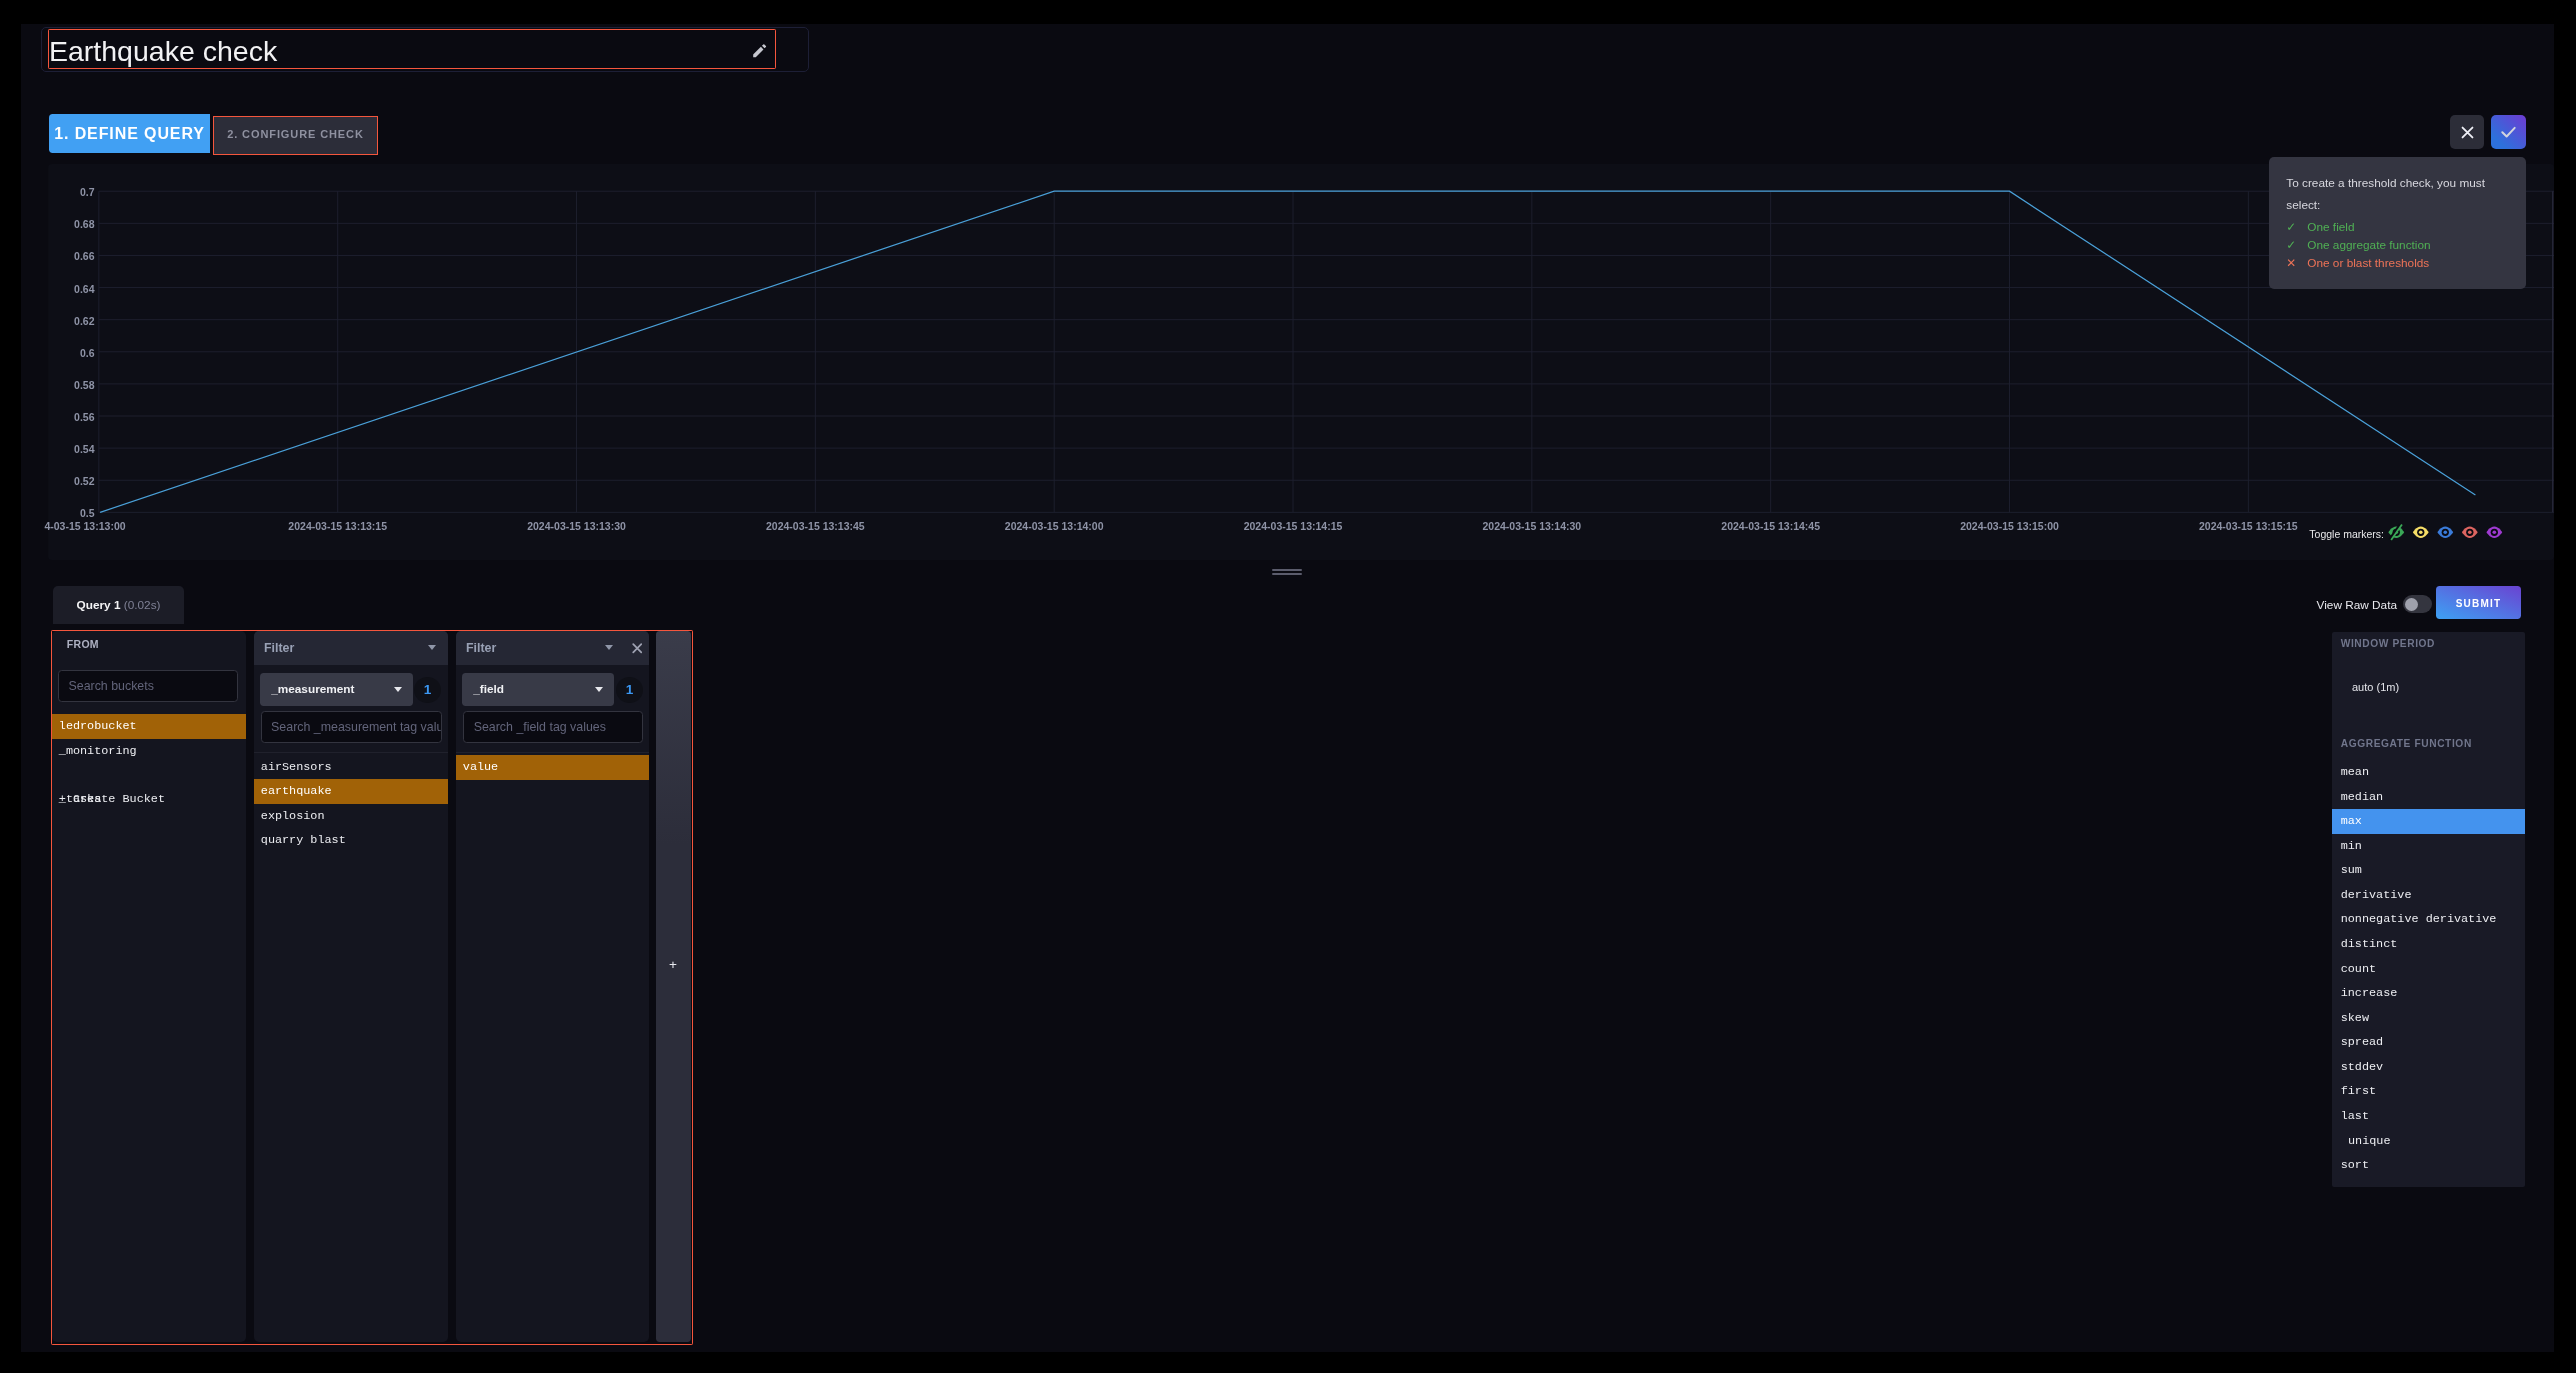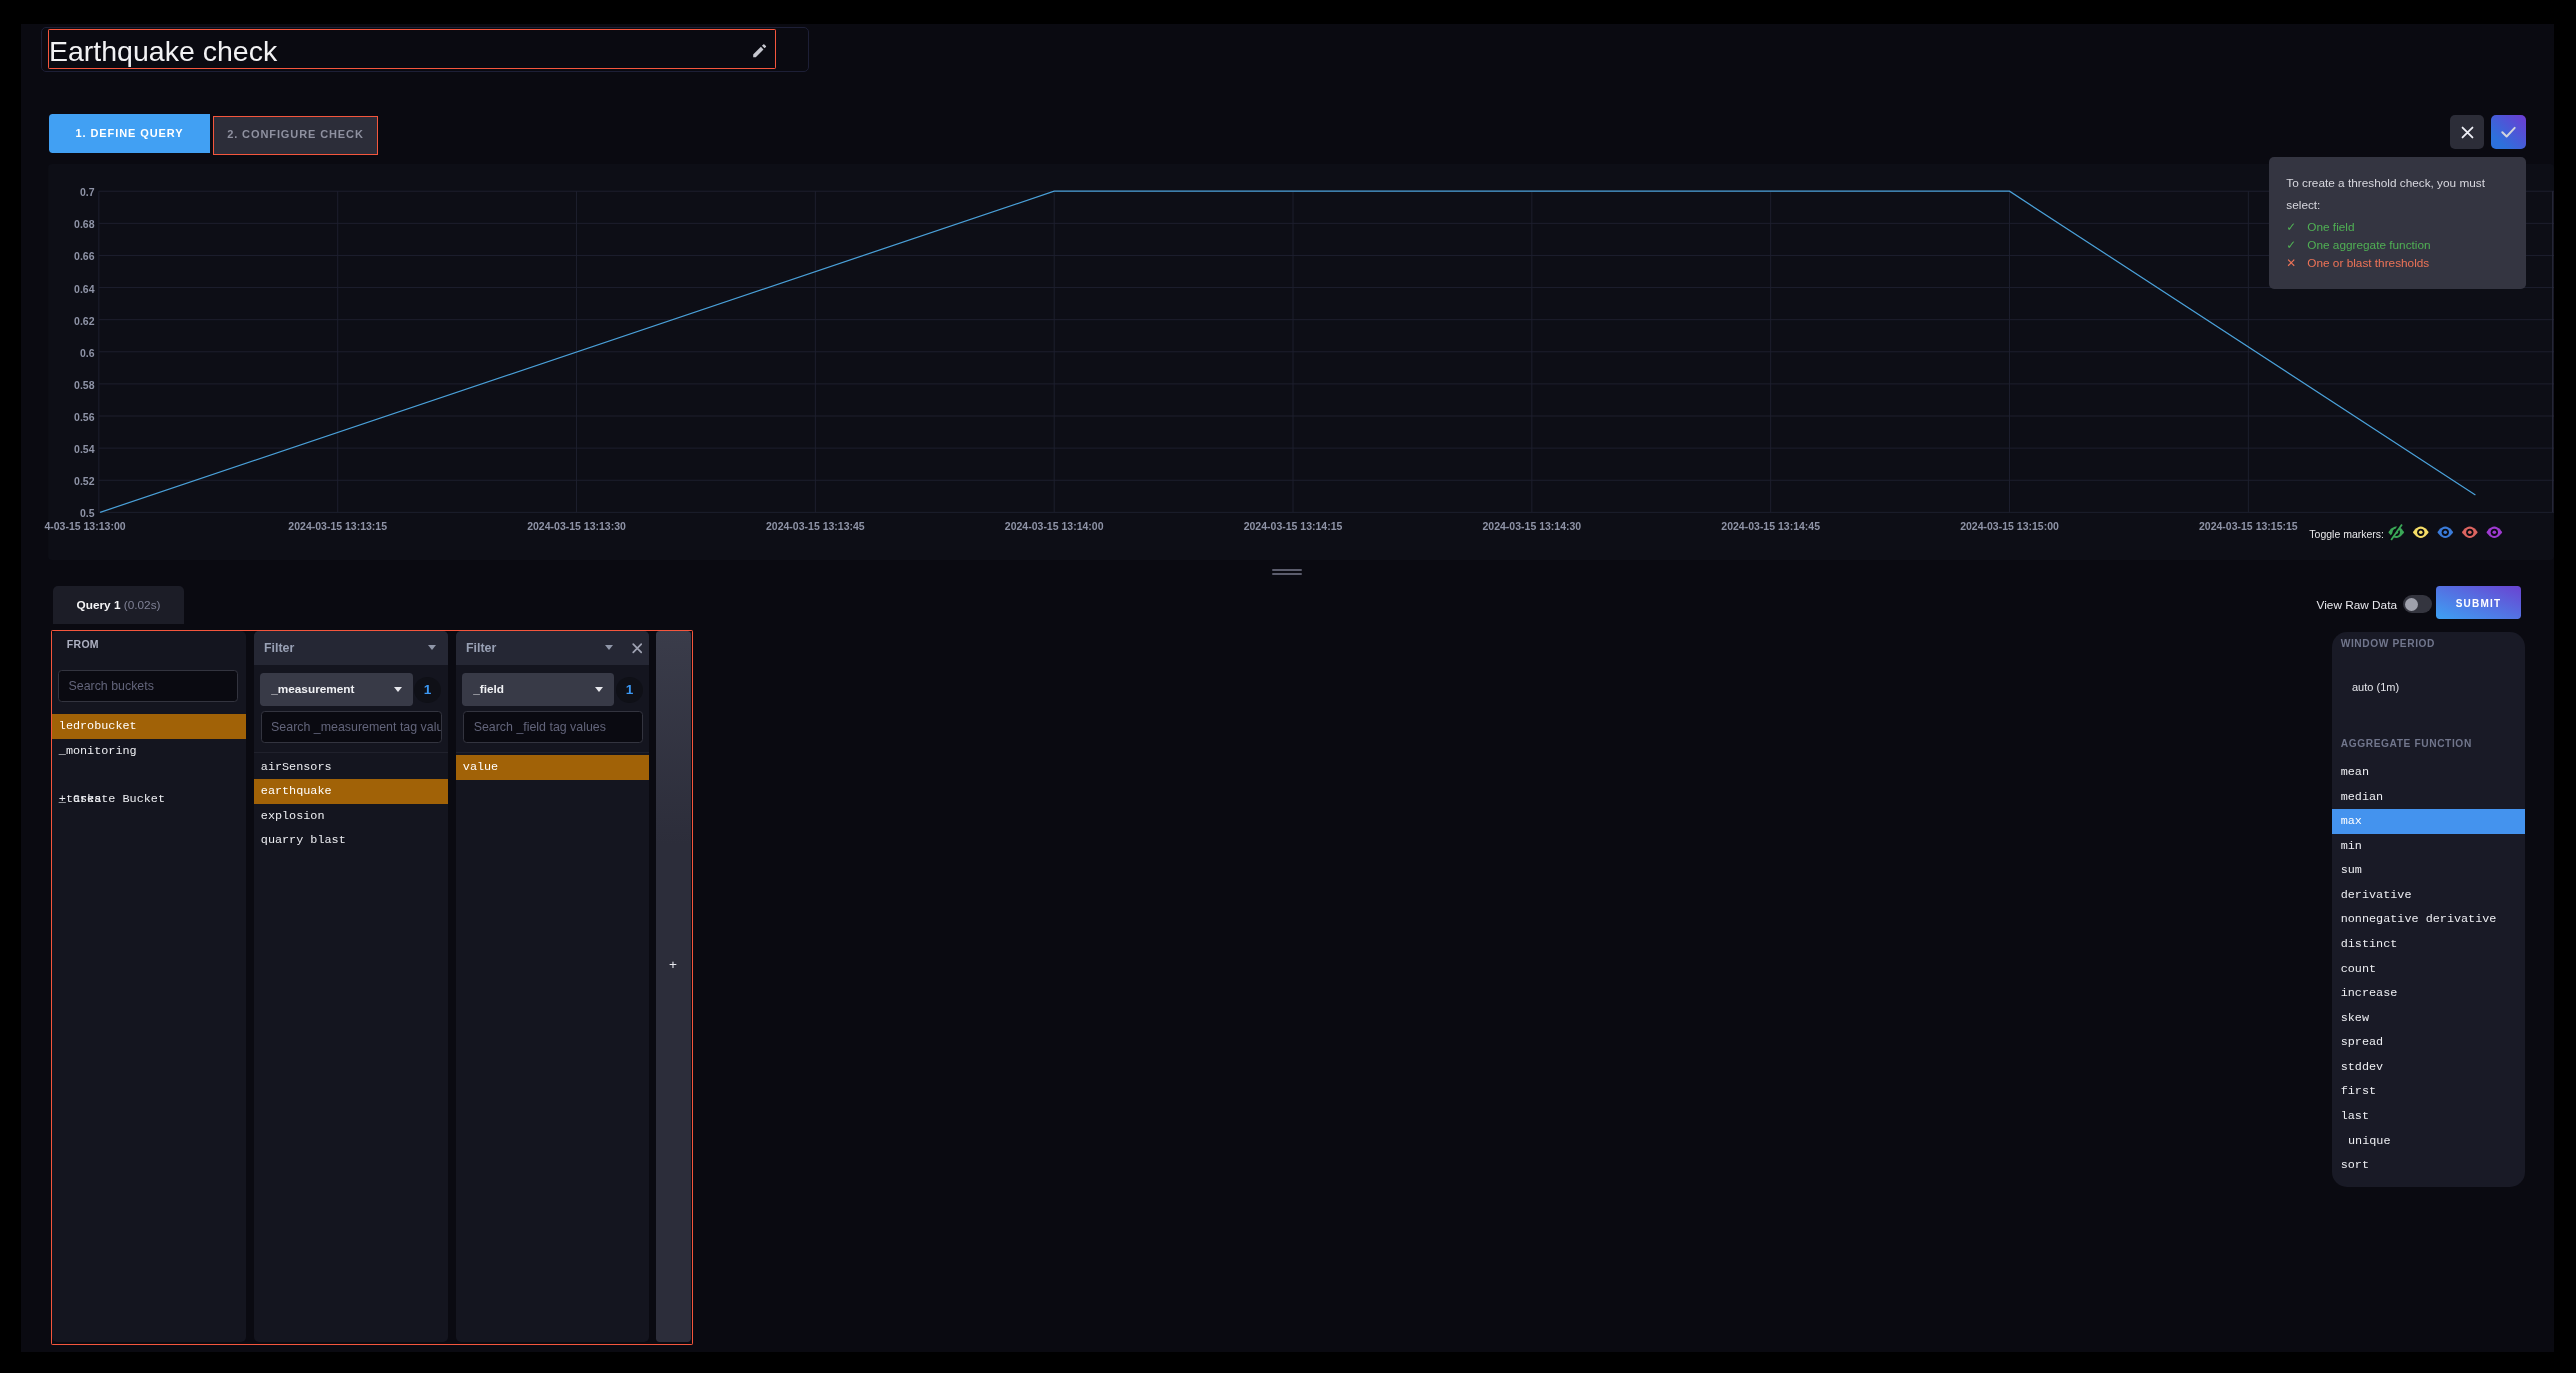--- a/index.html
+++ b/index.html
@@ -9,21 +9,21 @@
   .app { left:21px; top:23.5px; width:2533px; height:1328px; background:#0a0a11; }
 
   
   .nameinput { left:41px; top:27px; width:768px; height:45px; border:1.2px solid #1d1f36; border-radius:5px; background:#0a0a11; }
   .nametext { left:49px; top:35px; font-size:28.5px; color:#f2f2f4; letter-spacing:0px; }
   .redbox { border:1.2px solid #f5563d; z-index:30; border-radius:1.2px; }
   .r1 { left:48px; top:28.5px; width:728px; height:40px; }
 
   
   .tabblue { left:49px; top:114px; width:161px; height:39px; background:#41a0f3; border-radius:3.7px 0 0 3.7px;
-             color:#fff; font-weight:bold; font-size:11px; letter-spacing:0.9px; text-align:center; line-height:39px; }
+             color:#fff; font-weight:bold; font-size:16px; letter-spacing:0.9px; text-align:center; line-height:39px; }
   .tabgray { left:213px; top:116px; width:165px; height:39px; background:#2c2d39; border:1.9px solid #f5563d;
              color:#8f91a0; font-weight:bold; font-size:11px; letter-spacing:0.9px; text-align:center; line-height:35px; z-index:30;}
 
   
   .btnx { left:2450px; top:115px; width:34px; height:34px; background:#2c2d38; border-radius:5px; }
   .btnok { left:2491px; top:115px; width:35px; height:34px; border-radius:5px;
            background:linear-gradient(to top right,#2d71dc 22%,#6e3bd2 100%); }
 
   
   .tooltip { left:2269px; top:157px; width:257px; height:132px; background:#343541; border-radius:5px; z-index:50;
@@ -61,21 +61,21 @@
               color:#62647a; font-size:12.4px; line-height:30px; padding-left:9.3px; overflow:hidden; white-space:nowrap; }
   .drop { position:absolute; background:#383a47; border-radius:3.7px; height:33px; color:#f0f1f4; font-weight:bold;
           font-size:11.8px; line-height:33px; padding-left:11px; }
   .badge { position:absolute; width:27px; height:26px; background:#0f1017; border-radius:50%;
            color:#3b97f2; font-weight:bold; font-size:13.6px; text-align:center; line-height:26px; }
   .row { position:absolute; height:25px; color:#edeef2; font-size:11.8px; line-height:25px;
          font-family:"Liberation Mono", monospace; padding-left:6.8px; white-space:pre; }
   .rowsel { background:#a16207; color:#fff; }
 
   
-  .wpanel { left:2332px; top:632px; width:193px; height:555px; background:#191a26; border-radius:15px; }
+  .wpanel { left:2332px; top:632px; width:193px; height:555px; background:#191a26; border-radius:2px; }
   .wlabel { position:absolute; left:8.7px; color:#71768c; font-weight:bold; font-size:10.2px; letter-spacing:0.6px; }
   .wauto { position:absolute; left:20px; top:49px; color:#e4e5ea; font-size:11px; }
   .arow { position:absolute; left:0; width:193px; height:25px; color:#edeef2; font-size:11.8px; line-height:25px;
           font-family:"Liberation Mono", monospace; padding-left:8.7px; }
 
   .draghandle { left:1272px; top:569px; width:30px; height:1.9px; background:#5b5c6c; border-radius:1.2px; }
   .draghandle2 { left:1272px; top:573px; width:30px; height:1.9px; background:#5b5c6c; border-radius:1.2px; }
 
   .tmtext { left:2227px; top:528px; width:157px; text-align:right; color:#e8e8ea; font-size:10.5px; }
 </style>

